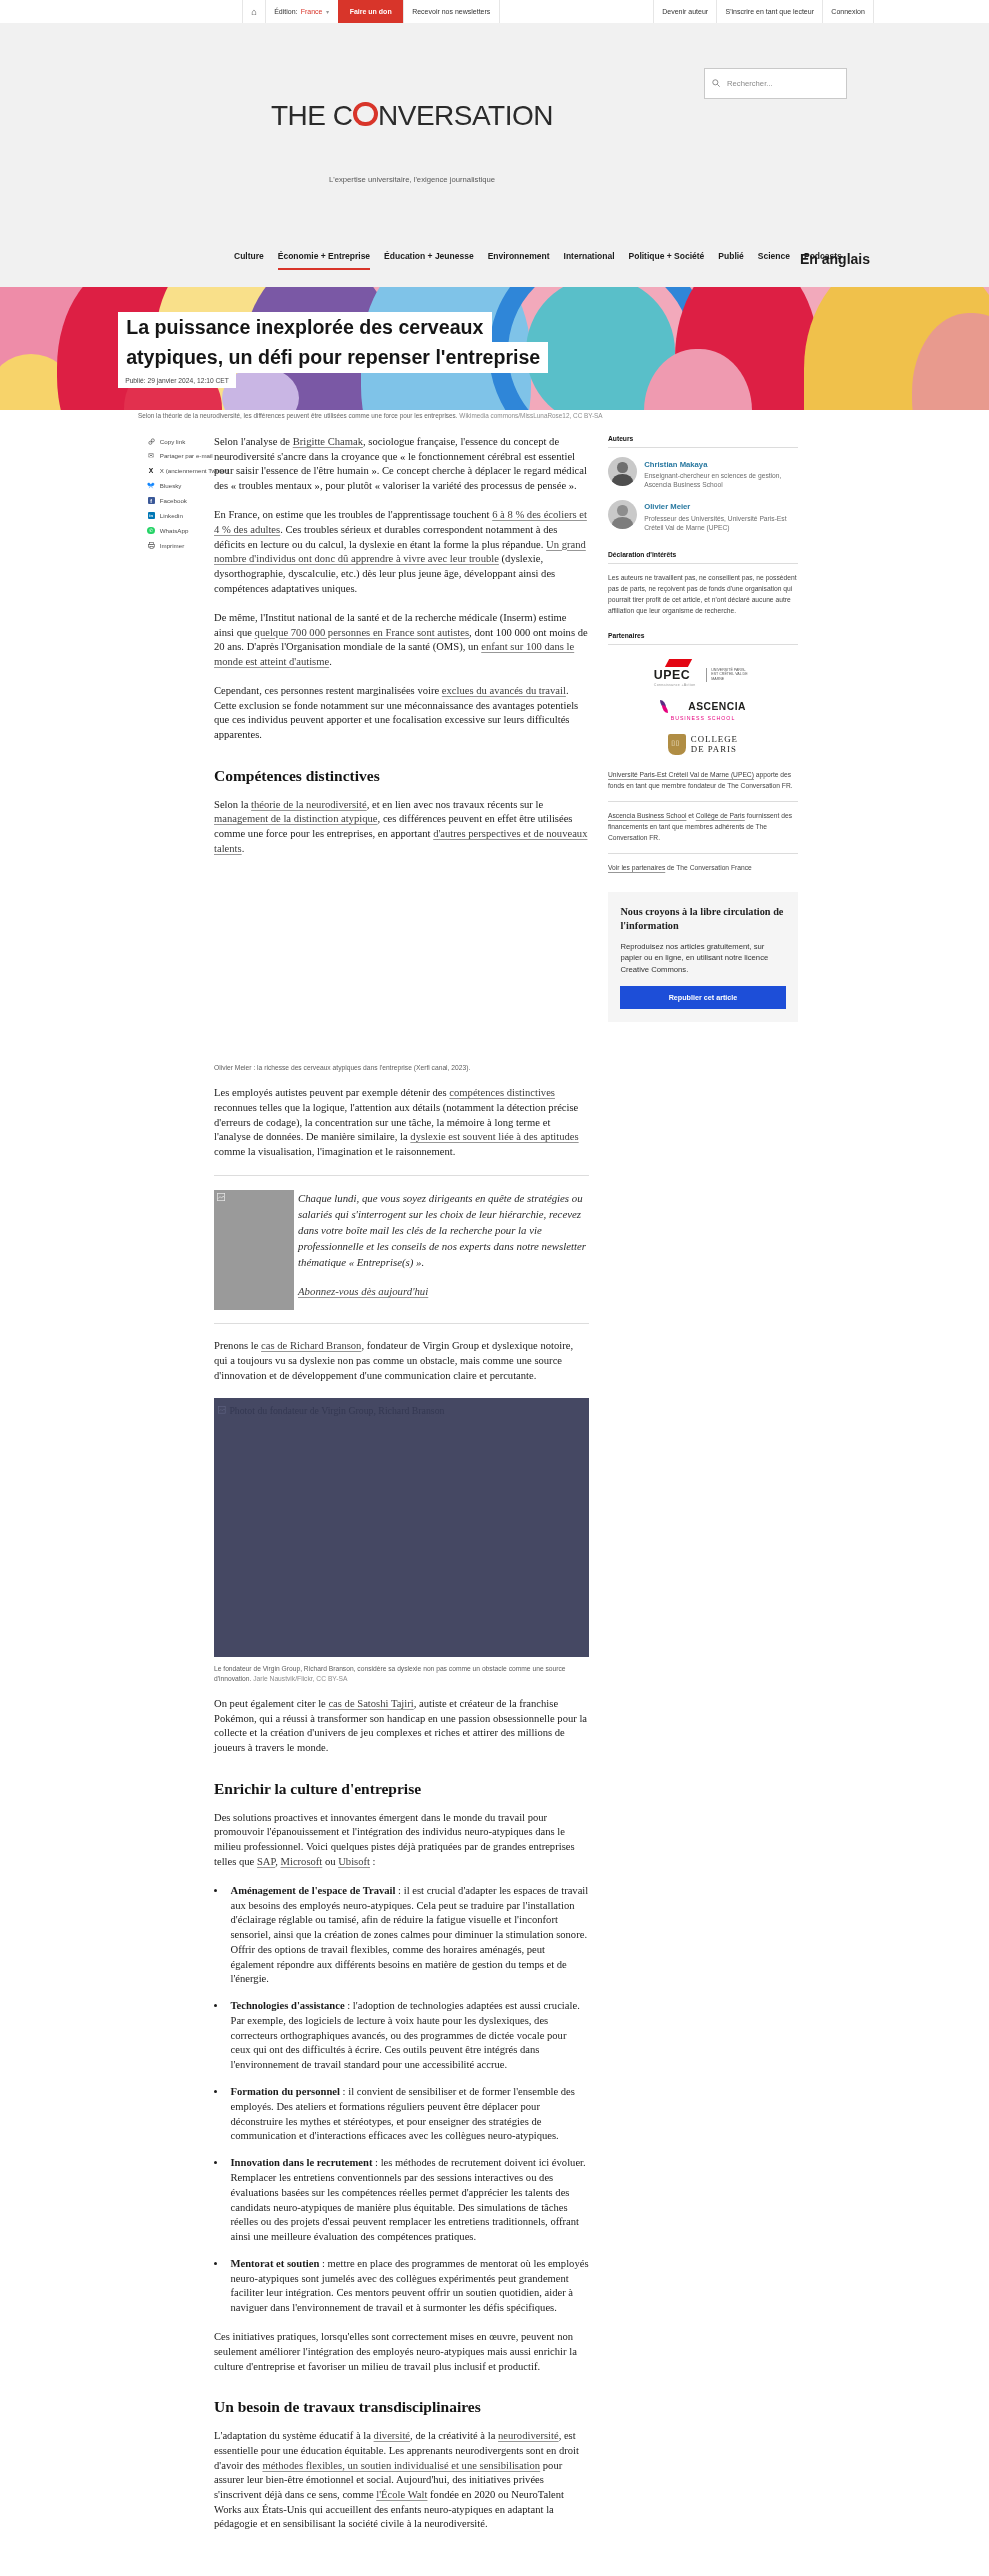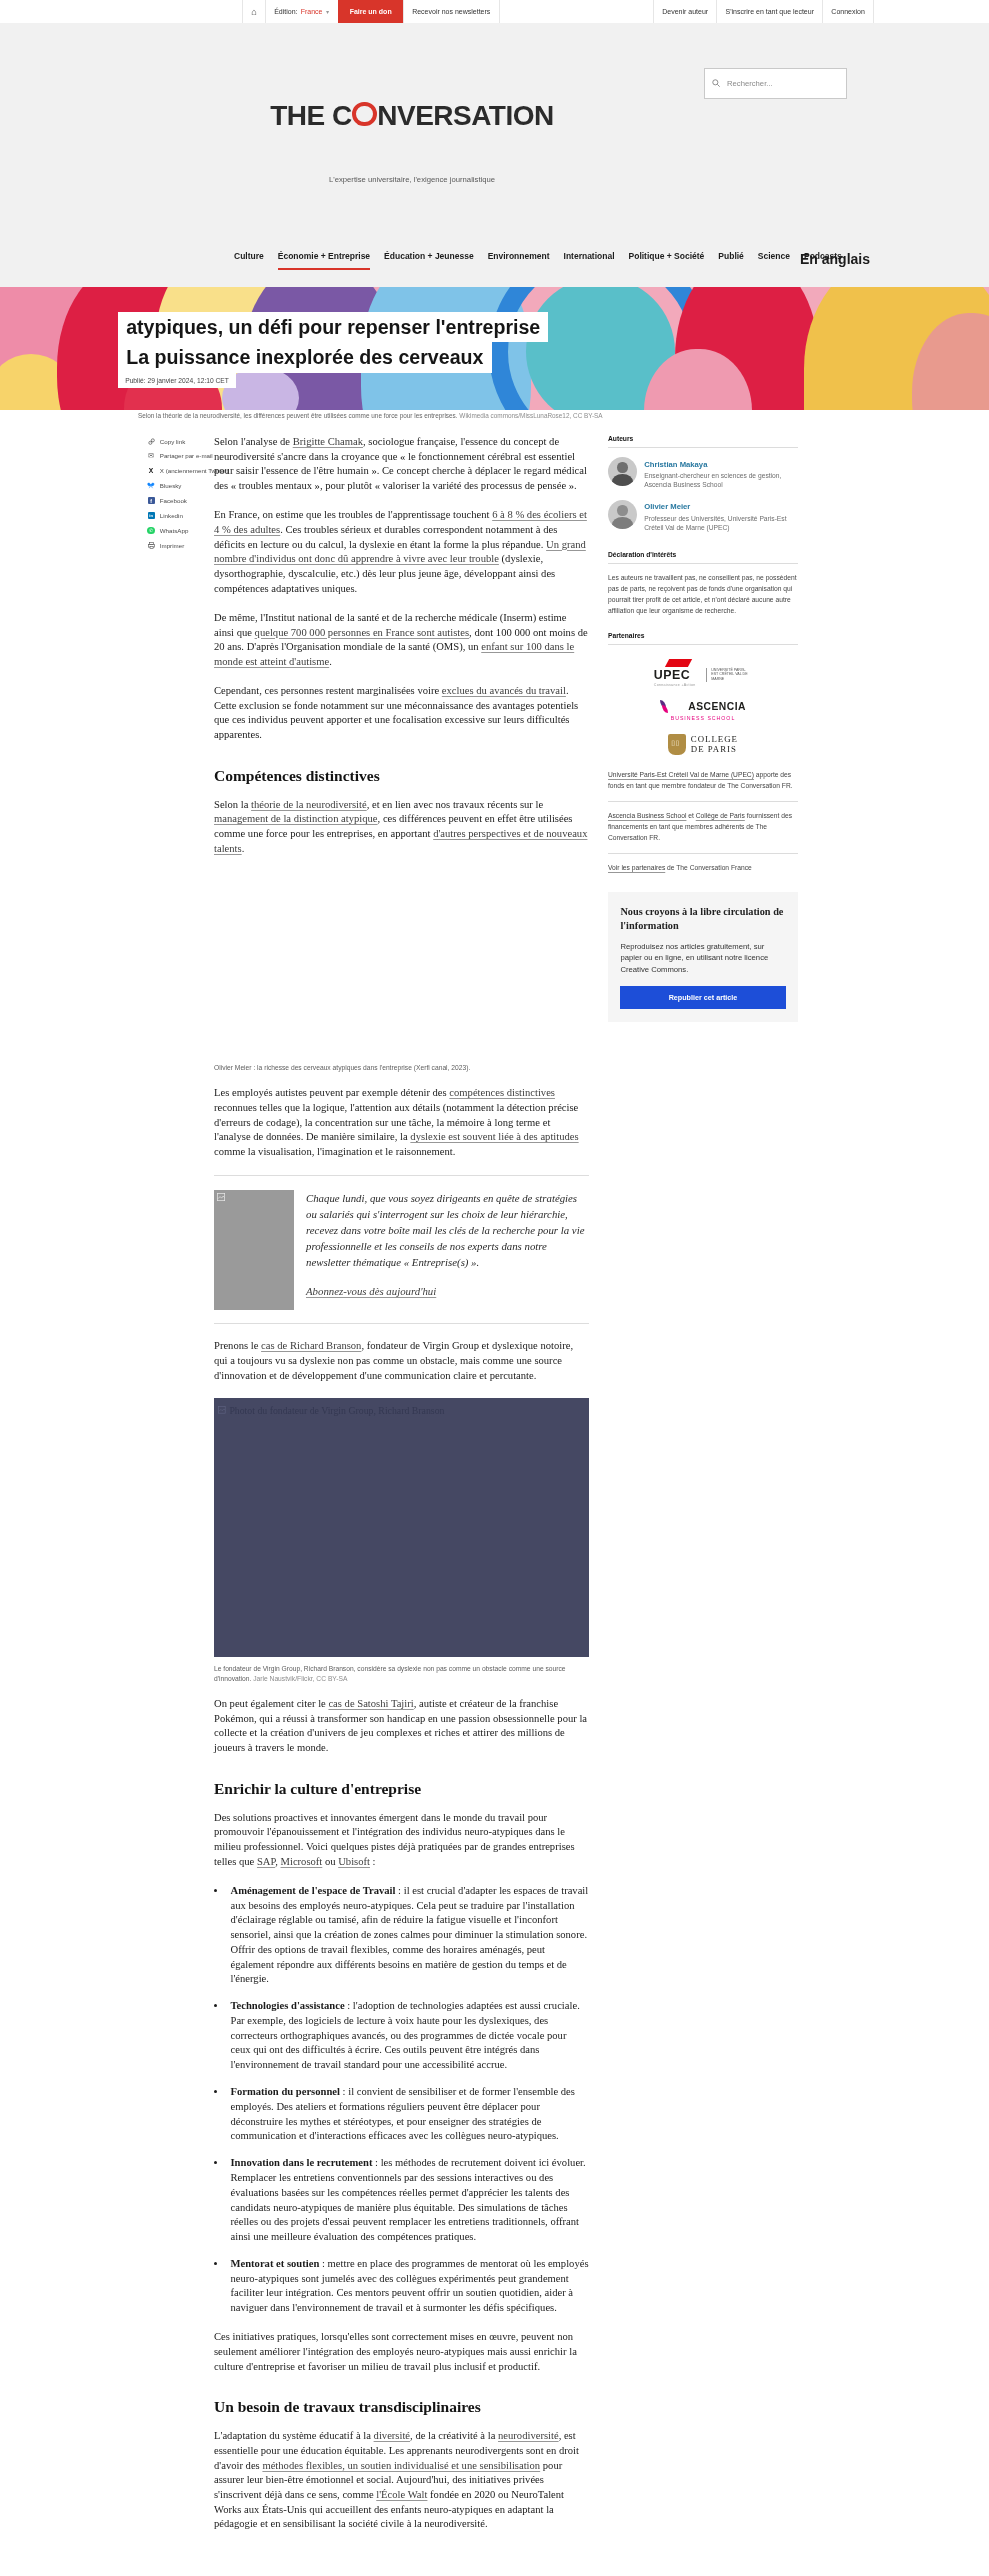--- a/index.html
+++ b/index.html
@@ -12,21 +12,21 @@
   .tb-item{display:flex;align-items:center;padding:0 8.2px;border-left:0.5px solid #e6e6e6;}
   .tb-item:last-child{border-right:0.5px solid #e6e6e6;}
   .home-glyph{font-size:9.3px;color:#222;}
   .edition-val{color:#d8352a;margin-left:3.1px;}
   .caret{color:#999;font-size:5.2px;margin-left:2.6px;}
   .donate-btn{background:#d8352a;color:#fff;font-weight:bold;display:flex;align-items:center;padding:0 11.3px;font-size:7px;}
   .topbar-right{position:absolute;left:653px;top:0;height:23px;display:flex;align-items:stretch;font-size:7px;color:#333;}
   
   .masthead{position:absolute;top:23px;left:0;width:989px;height:264px;background:#f1f1f1;}
   .brand{position:absolute;top:77px;left:0;width:824px;text-align:center;}
-  .brand-line{font-size:28px;font-weight:bold;letter-spacing:-0.5px;color:#2b2b2b;white-space:nowrap;}
+  .brand-line{font-size:28px;font-weight:normal;letter-spacing:-0.5px;color:#2b2b2b;white-space:nowrap;}
   .logo-o{display:inline-block;width:16.5px;height:16.5px;border:4.1px solid #d8352a;border-radius:50%;position:relative;margin:0 0.5px -1px 0.5px;}
   .logo-o:after{content:"";position:absolute;left:-2.1px;bottom:-7.2px;width:0;height:0;
     border:4.1px solid transparent;border-top-color:#d8352a;transform:rotate(28deg);}
   .tagline{position:absolute;top:152px;left:0;width:824px;text-align:center;font-size:7.7px;color:#595959;}
   .search-box{position:absolute;left:704px;top:45px;width:143px;height:31px;background:#fff;border:0.5px solid #c9c9c9;
     display:flex;align-items:center;padding:0 7.2px;box-sizing:border-box;gap:4.6px;}
   .search-box input{border:0;outline:0;font-size:7.7px;color:#333;width:103px;font-family:inherit;background:transparent;}
   .search-box input::placeholder{color:#8a8a8a;}
   .mainnav{position:absolute;left:234px;top:228px;display:flex;gap:14px;font-size:8.5px;font-weight:bold;color:#1c1c1c;}
   .mainnav .nav-item{padding-bottom:7.2px;}
@@ -57,21 +57,21 @@
   .artcol{position:absolute;left:214px;top:435px;width:375px;
     font-family:"Liberation Serif","DejaVu Serif",serif;font-size:10.6px;line-height:14.7px;color:#1b1b1b;}
   .artcol p{margin:0 0 14.4px 0;}
   .artcol h2{font-size:15.5px;line-height:18.5px;margin:24px 0 12.4px 0;color:#141414;}
   .lnk{color:#3d3d3d;text-decoration:underline;text-decoration-color:#979797;text-underline-offset:1.5px;}
   .b{font-weight:bold;}
   .vid-spacer1{height:192px;}
   .vid-spacer2{height:196px;}
   .fig-caption{font-family:"Liberation Sans","DejaVu Sans",sans-serif;font-size:6.7px;line-height:9.8px;color:#5d5d5d;margin:0 0 13.4px 0;}
   .fig-caption .credit{color:#8c8c8c;}
-  .quote{display:flex;gap:12px;border-top:0.5px solid #ddd;border-bottom:0.5px solid #ddd;padding:13.4px 0;margin:15.5px 0 15.5px;}
+  .quote{display:flex;gap:4px;border-top:0.5px solid #ddd;border-bottom:0.5px solid #ddd;padding:13.4px 0;margin:15.5px 0 15.5px;}
   .qimg{width:80px;height:120px;background:#9a9a9a;flex:none;position:relative;}
   .qbody{font-style:italic;font-size:10.8px;line-height:16px;color:#2a2a2a;}
   .qcta{display:inline-block;margin-top:13.4px;font-style:italic;}
   .figdark{height:259px;background:#454863;margin:3.1px 0 7.2px 0;padding:6.2px 0 0 4.1px;box-sizing:border-box;
     color:#343852;font-size:9.8px;display:flex;gap:3.6px;align-items:flex-start;}
   .artcol ul{margin:0 0 14.4px 0;padding-left:13.4px;}
   .artcol li{margin-bottom:12.4px;padding-left:3.1px;}
   
   .sidebar{position:absolute;left:608px;top:435px;width:190px;font-family:"Liberation Sans","DejaVu Sans",sans-serif;}
   .side-label{font-size:6.7px;font-weight:bold;color:#111;padding-bottom:5.2px;border-bottom:0.5px solid #dcdcdc;margin-bottom:9.3px;}
@@ -170,22 +170,22 @@
     <div class="bl" style="left:242px;top:-26px;width:155px;height:222px;background:#7a58a5;border-radius:46%;"></div>
     <div class="bl" style="left:222px;top:80px;width:77px;height:62px;background:#c9b6e4;border-radius:50%;"></div>
     <div class="bl" style="left:361px;top:-36px;width:170px;height:242px;background:#7fc3e8;border-radius:44%;"></div>
     <div class="bl" style="left:489px;top:-46px;width:222px;height:222px;border:19.6px solid #2f86d8;border-radius:50%;box-sizing:border-box;background:transparent;"></div>
     <div class="bl" style="left:526px;top:-10.3px;width:149px;height:149px;background:#59bfc9;border-radius:50%;"></div>
     <div class="bl" style="left:675px;top:-31px;width:144px;height:222px;background:#dd1f44;border-radius:46%;"></div>
     <div class="bl" style="left:644px;top:62px;width:108px;height:129px;background:#ef9ab0;border-radius:48%;"></div>
     <div class="bl" style="left:804px;top:-31px;width:206px;height:268px;background:#f0c14b;border-radius:42%;"></div>
     <div class="bl" style="left:912px;top:26px;width:118px;height:165px;background:#e89a8e;border-radius:48%;"></div>
     <div class="hero-title">
+      <div class="ht-line">La puissance inexplorée des cerveaux</div>
       <div class="ht-line">atypiques, un défi pour repenser l'entreprise</div>
-      <div class="ht-line">La puissance inexplorée des cerveaux</div>
       <div class="ht-date">Publié: 29 janvier 2024, 12:10 CET</div>
     </div>
   </div>
   <div class="hero-caption">
     <span>Selon la théorie de la neurodiversité, les différences peuvent être utilisées comme une force pour les entreprises.</span><span class="credit"> Wikimedia commons/MissLunaRose12, CC BY-SA</span>
   </div>
 
   <div class="rail">
     <div class="rail-item">
       <span class="ric">

